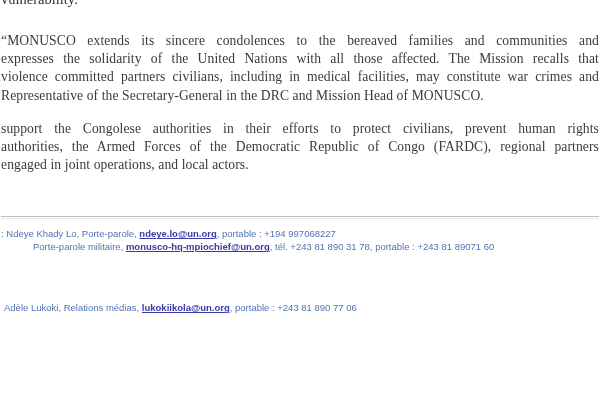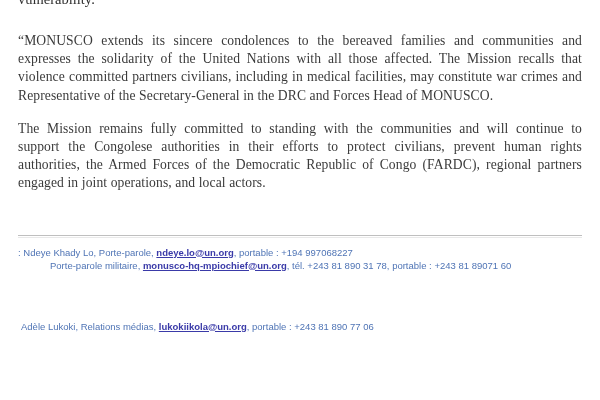--- a/index.html
+++ b/index.html
@@ -3,21 +3,21 @@
 <meta charset="utf-8">
 <style>
   html, body { margin: 0; padding: 0; background: #ffffff; }
   .page {
     position: relative;
     width: 600px;
     height: 400px;
     background: #ffffff;
     overflow: hidden;
     box-sizing: border-box;
-    padding: 0 18px;
+    padding: 0 1px;
     font-family: "Liberation Serif", serif;
     color: #3a3a3a;
   }
   
   .top-clip {
     height: 9px;
     overflow: hidden;
   }
   .top-clip span {
     display: block;
@@ -70,25 +70,24 @@
 <div class="page">
 
   <div class="top-clip">
     <span>vulnerability.</span>
   </div>
 
   <div class="para para-1">
     <div class="jline">“MONUSCO extends its sincere condolences to the bereaved families and communities and</div>
     <div class="jline">expresses the solidarity of the United Nations with all those affected. The Mission recalls that</div>
     <div class="jline">violence committed partners civilians, including in medical facilities, may constitute war crimes and</div>
-    <div class="jline last">Representative of the Secretary-General in the DRC and Forces Head of MONUSCO.</div>
+    <div class="jline last">Representative of the Secretary-General in the DRC and Mission Head of MONUSCO.</div>
   </div>
 
   <div class="para para-2">
-    <div class="jline">The Mission remains fully committed to standing with the communities and will continue to</div>
     <div class="jline">support the Congolese authorities in their efforts to protect civilians, prevent human rights</div>
     <div class="jline">authorities, the Armed Forces of the Democratic Republic of Congo (FARDC), regional partners</div>
     <div class="jline last">engaged in joint operations, and local actors.</div>
   </div>
 
   <hr class="separator">
 
   <div class="contacts">
     <div class="contact-line">
       <span>: Ndeye Khady Lo, Porte-parole, </span><a class="email-link">ndeye.lo@un.org</a><span>, portable : +194 997068227</span>

